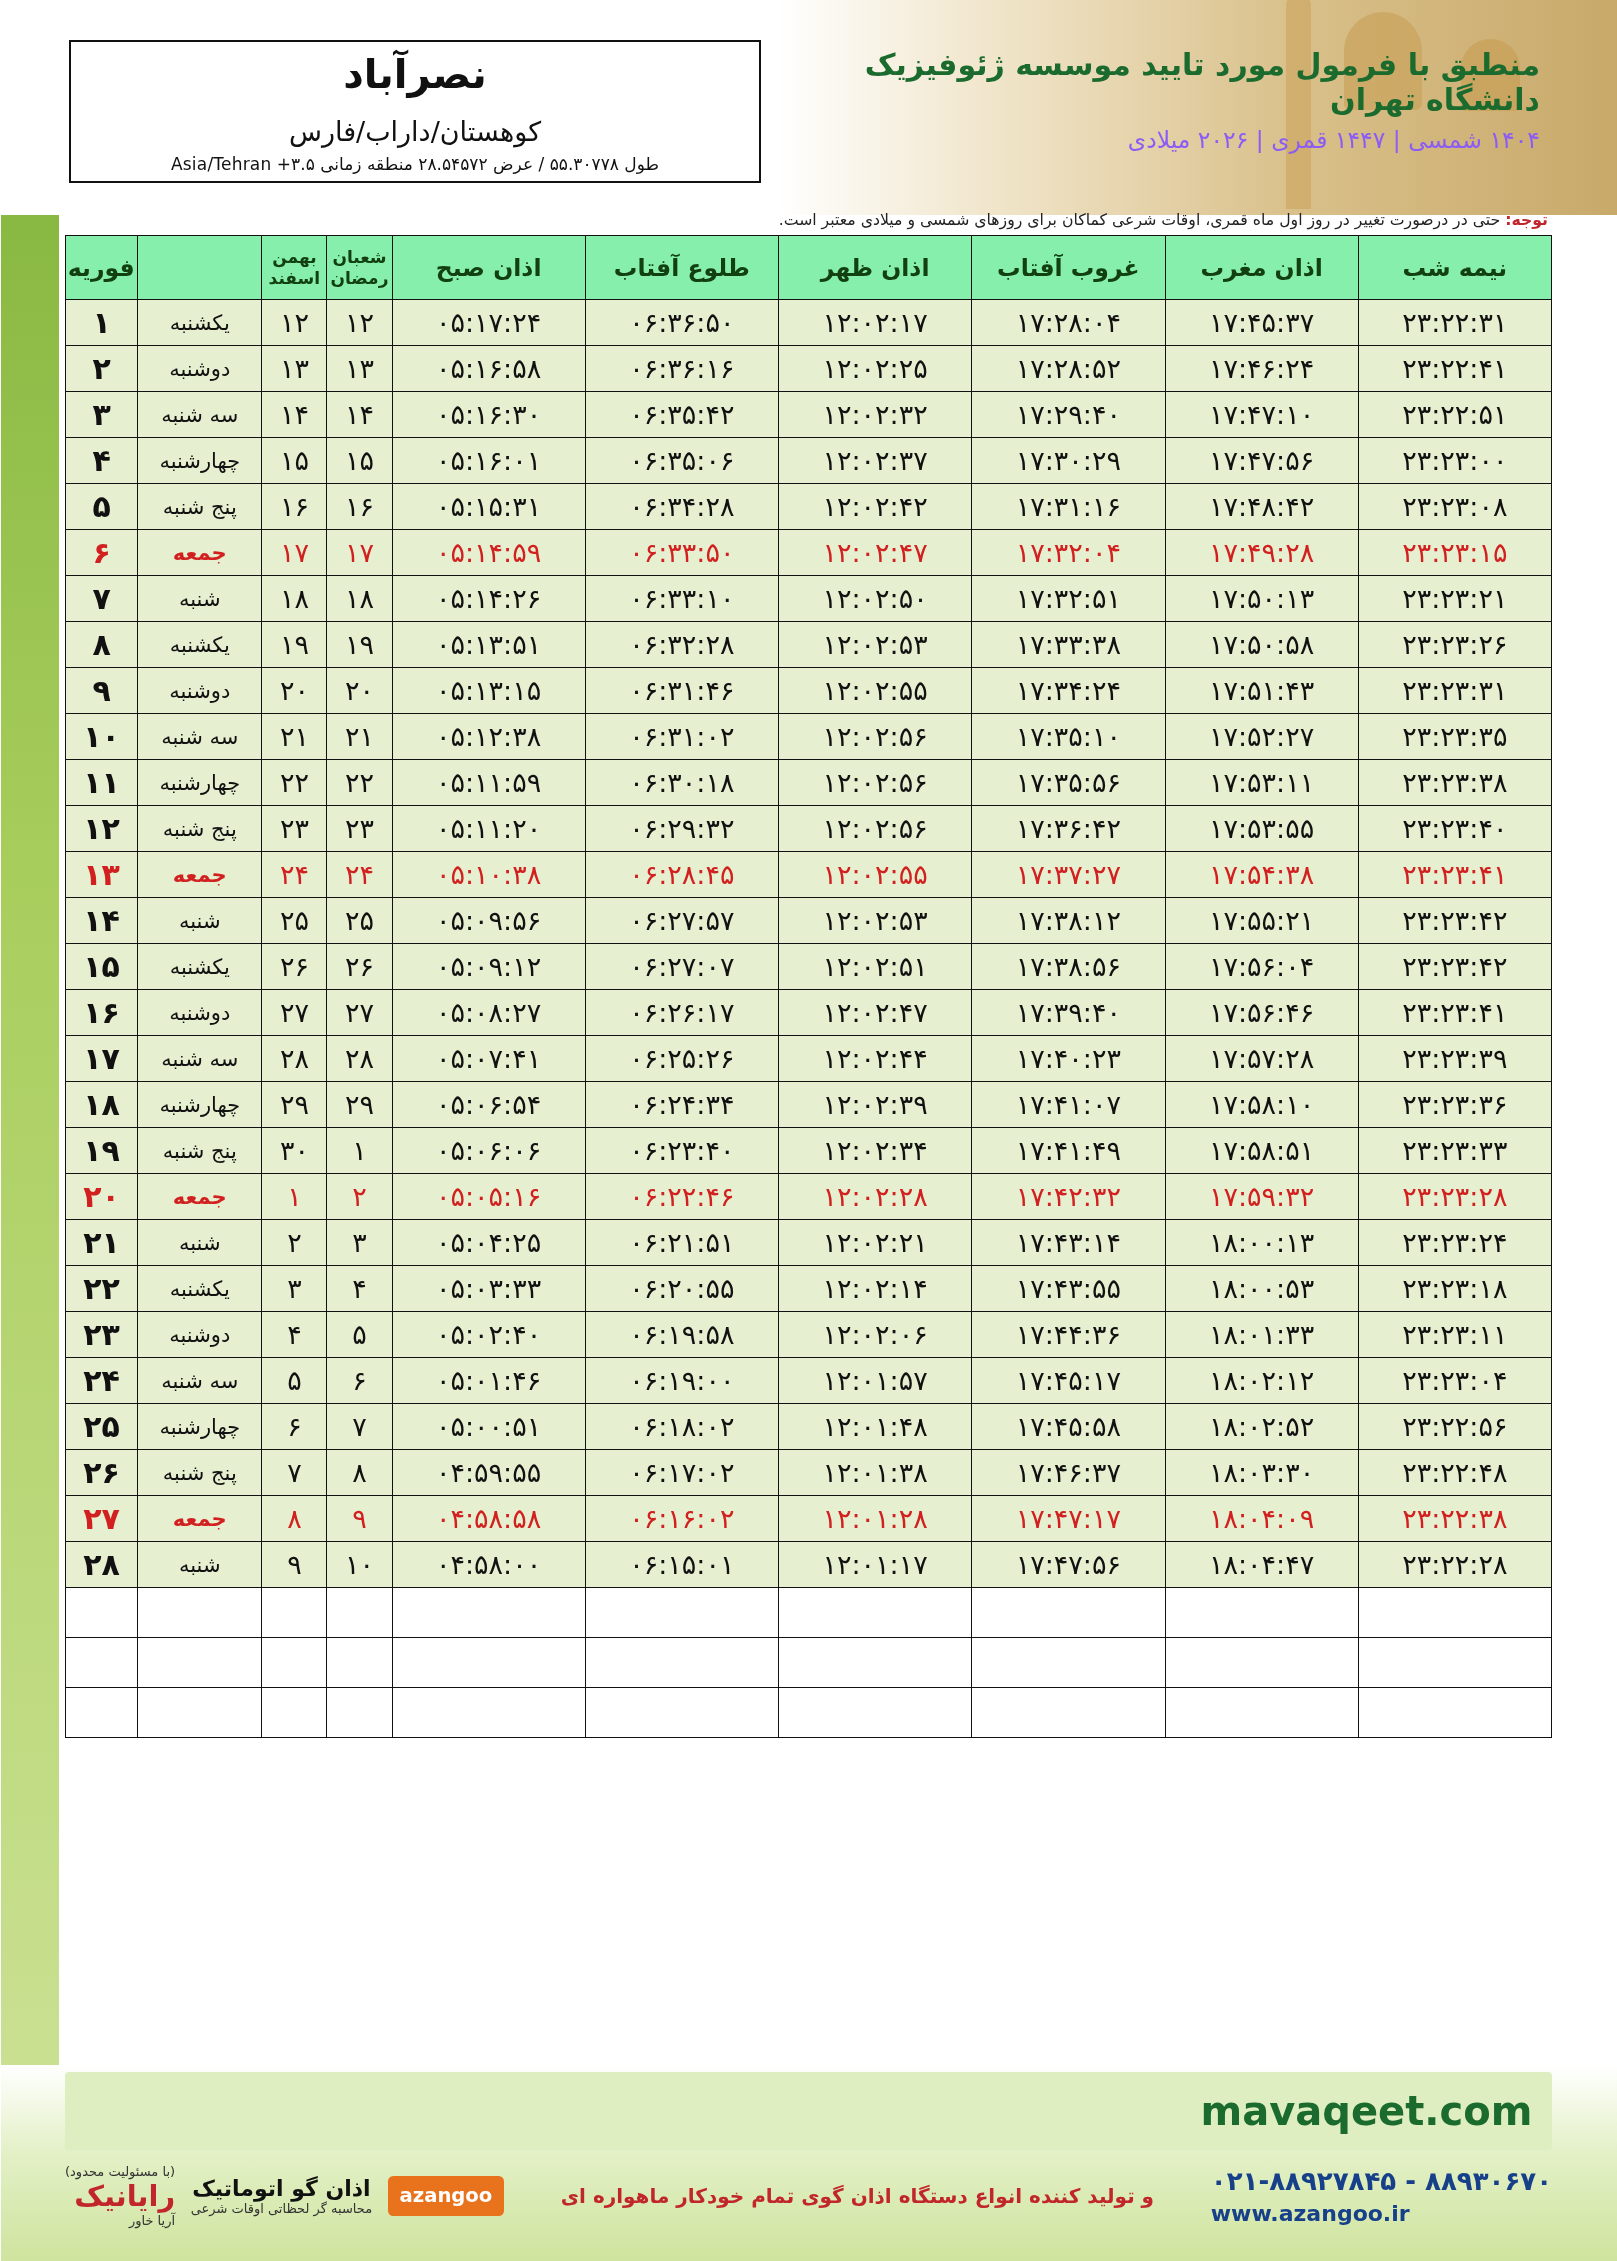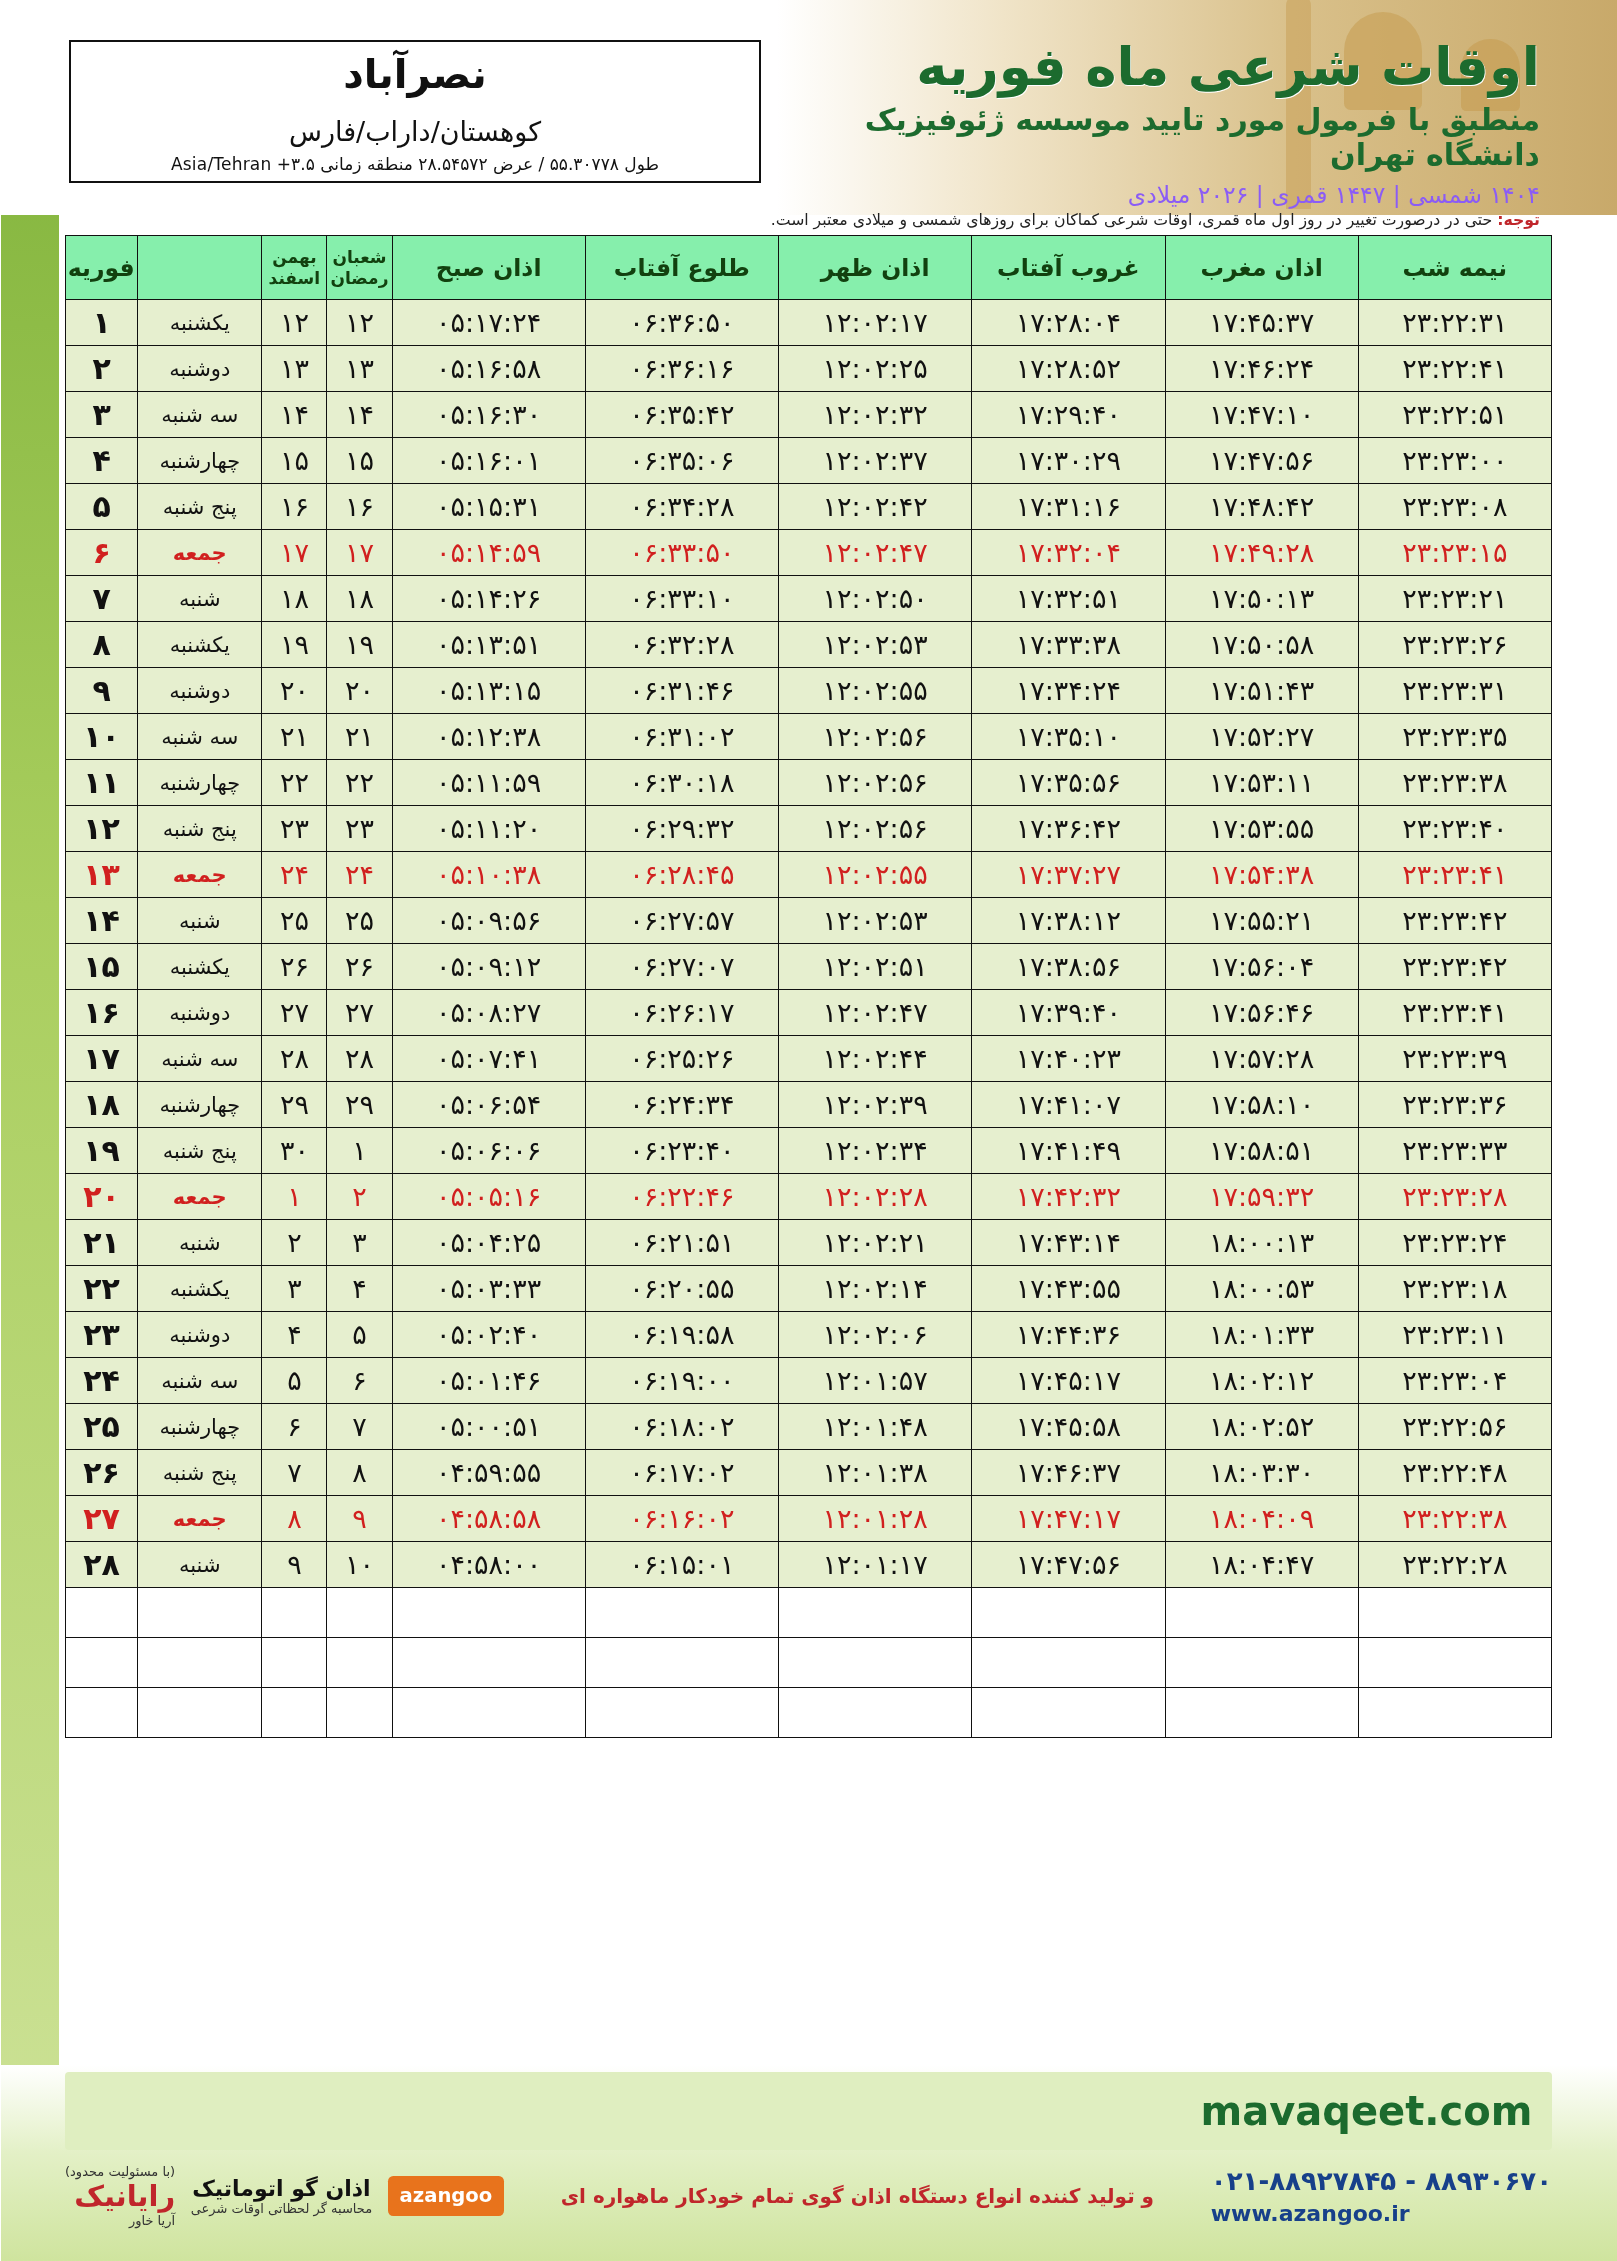--- a/index.html
+++ b/index.html
@@ -60,21 +60,21 @@
     text-shadow:0.7px 0.7px 0 #fff;
   }
   .title-sub{
     font-size:30px;font-weight:bold;color:#1c6b2e;margin-top:7.8px;
   }
   .title-dates{
     font-size:23.5px;color:#8b5cf6;margin-top:9px;
   }
 
   .note{
-    position:absolute;right:78px;top:210px;width:1474px;text-align:right;
+    position:absolute;right:70px;top:210px;width:1474px;text-align:right;
     font-size:15.7px;color:#222;
   }
   .note b{color:#c0262b;}
 
   
   table{
     position:absolute;left:65px;top:235px;
     width:1487px;border-collapse:collapse;
     table-layout:fixed;
   }
@@ -141,21 +141,20 @@
 
 <div class="bg-left"></div>
 <div class="bg-top-band"></div>
 <div class="bg-mosque"></div>
 <div class="minaret"></div>
 <div class="dome"></div>
 <div class="dome2"></div>
 <div class="bg-bottom"></div>
 
 <div class="title-wrap">
-  <div class="title-main">اوقات شرعی ماه فوریه</div>
   <div class="title-sub">منطبق با فرمول مورد تایید موسسه ژئوفیزیک دانشگاه تهران</div>
   <div class="title-dates">۱۴۰۴ شمسی | ۱۴۴۷ قمری | ۲۰۲۶ میلادی</div>
 </div>
 
 <div class="loc-box">
   <div class="loc-name">نصرآباد</div>
   <div class="loc-sub">کوهستان/داراب/فارس</div>
   <div class="loc-coord">طول ۵۵.۳۰۷۷۸ / عرض ۲۸.۵۴۵۷۲ منطقه زمانی ۳.۵+ Asia/Tehran</div>
 </div>
 

